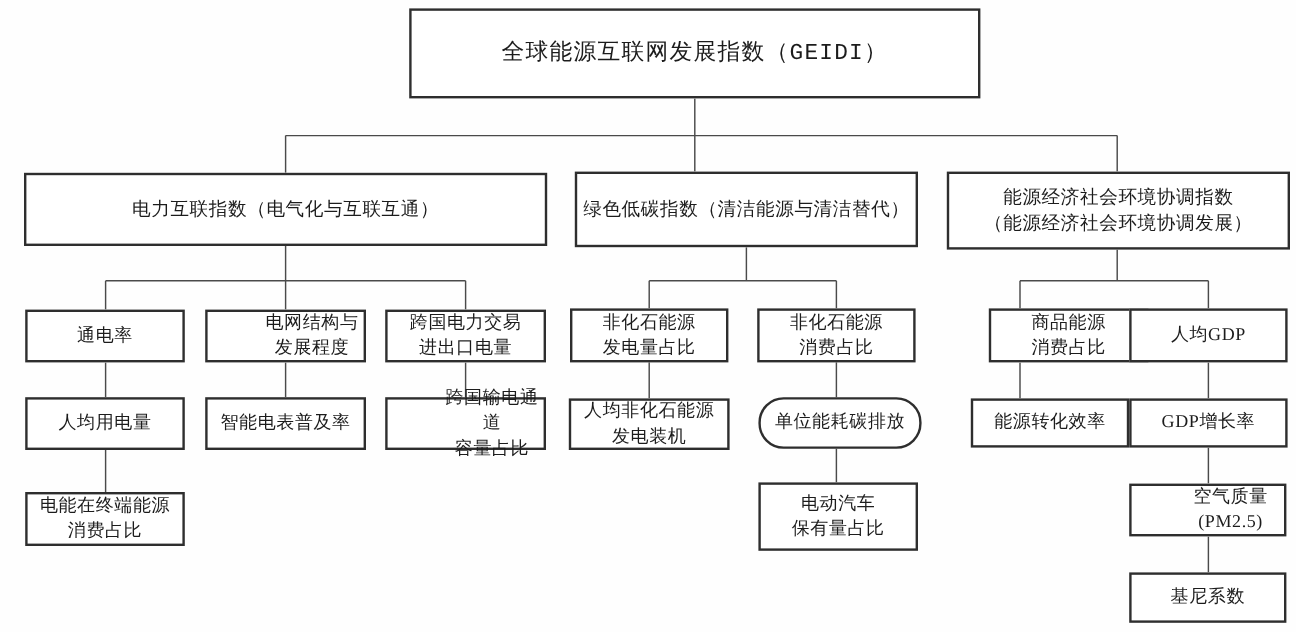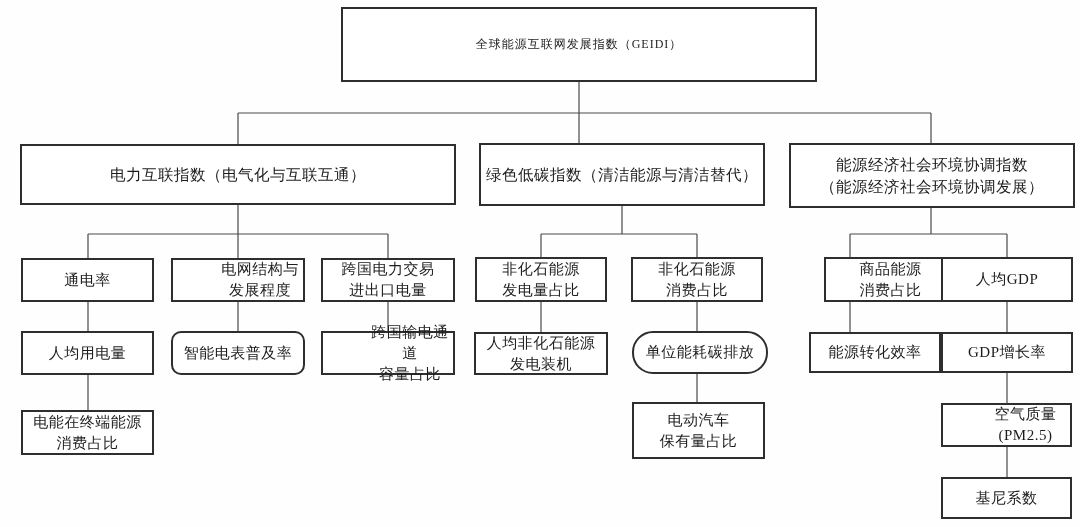--- a/index.html
+++ b/index.html
@@ -31,22 +31,23 @@
     align-items: center;
     justify-content: center;
     text-align: center;
     white-space: pre-line;
     color: #1c1c1c;
     font-size: 15px;
     line-height: 1.4;
     letter-spacing: 0.5px;
   }
   .node.lvl1 {
-    font-size: 12px;
+    font-size: 19px;
     letter-spacing: 1px;
+    font-family: Liberation Mono, monospace;
   }
   .node.lvl2 {
     font-size: 15.5px;
     letter-spacing: 0.5px;
   }
 </style>
 </head>
 <body>
 
 <div class="stage">
@@ -106,21 +107,21 @@
   <div class="node" style="left:475px; top:257px; width:132px; height:45px;">非化石能源
 发电量占比</div>
   <div class="node" style="left:631px; top:257px; width:132px; height:45px;">非化石能源
 消费占比</div>
 
   <div class="node" style="left:784px; top:257px; width:133px; height:45px;margin-left:40px;">商品能源
 消费占比</div>
   <div class="node" style="left:941px; top:257px; width:132px; height:45px;">人均GDP</div>
 
   <div class="node" style="left:21px; top:331px; width:133px; height:44px;">人均用电量</div>
-  <div class="node" style="left:171px; top:331px; width:134px; height:44px;border-radius:10px;">智能电表普及率</div>
+  <div class="node" style="left:171px; top:331px; width:134px; height:44px;">智能电表普及率</div>
   <div class="node" style="left:321px; top:331px; width:134px; height:44px;padding-left:44px;">跨国输电通道
 容量占比</div>
   <div class="node" style="left:474px; top:332px; width:134px; height:43px;">人均非化石能源
 发电装机</div>
   <div class="node" style="left:632px; top:331px; width:136px; height:43px;border-radius:21px;">单位能耗碳排放</div>
   <div class="node" style="left:785px; top:332px; width:132px; height:41px;margin-left:24px;">能源转化效率</div>
   <div class="node" style="left:941px; top:332px; width:132px; height:41px;">GDP增长率</div>
 
   <div class="node" style="left:21px; top:410px; width:133px; height:45px;">电能在终端能源
 消费占比</div>

